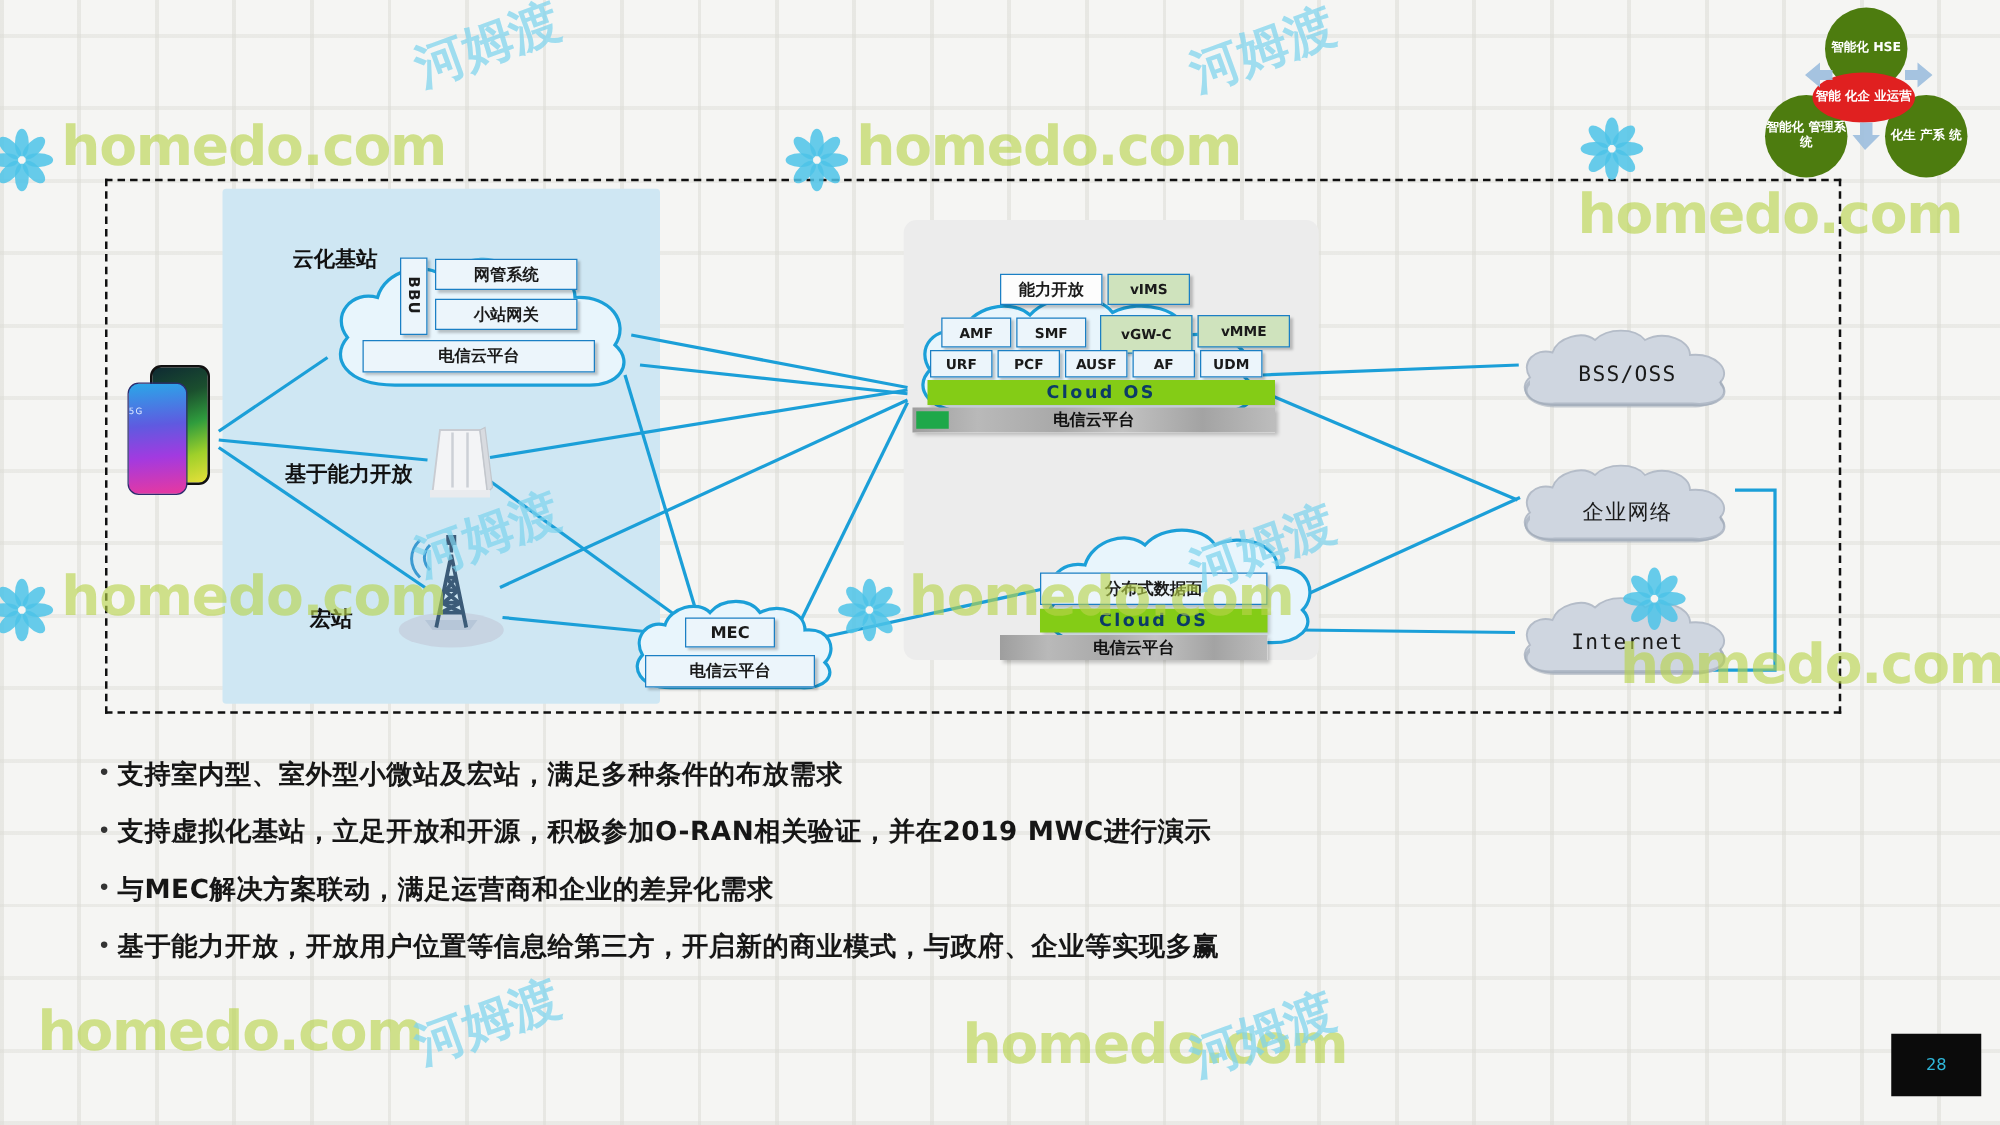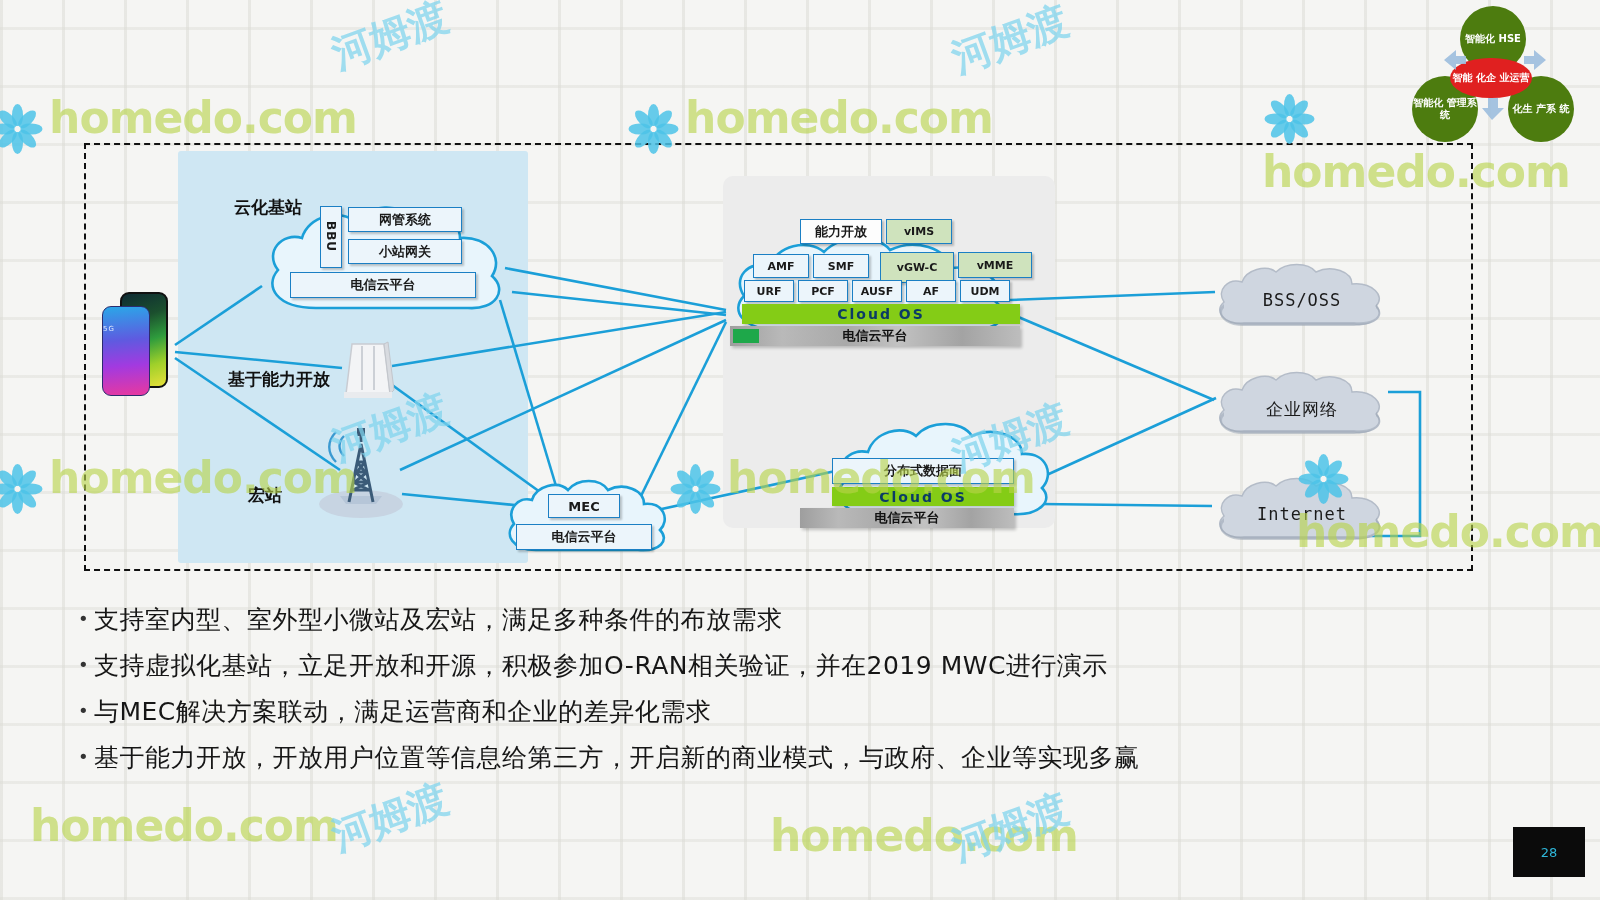--- a/index.html
+++ b/index.html
@@ -116,21 +116,21 @@
   
   #tower{position:absolute;left:316px;top:420px;width:90px;height:100px;}
 
   
   #bullets{position:absolute;left:78px;top:606px;width:1280px;}
   .bullet{display:flex;align-items:flex-start;margin-bottom:19px;}
   .bullet .dot{
     width:16px;flex:0 0 16px;color:#333;font-size:18px;line-height:26px;text-align:left;
   }
   .bullet .btxt{
-    font-size:25px;font-weight:normal;color:#161616;line-height:27px;letter-spacing:.5px;
+    font-size:21px;font-weight:bold;color:#161616;line-height:27px;letter-spacing:.5px;
     white-space:nowrap;
   }
 
   
   #deco{position:absolute;left:1404px;top:2px;width:190px;height:150px;}
   .deco-circle{position:absolute;border-radius:50%;background:#4d7c0f;
     color:#fff;font-size:10px;font-weight:bold;text-align:center;line-height:12px;
     display:flex;align-items:center;justify-content:center;}
   .deco-red{position:absolute;border-radius:50%;background:#e02020;color:#fff;
     font-size:10px;font-weight:bold;display:flex;align-items:center;justify-content:center;

